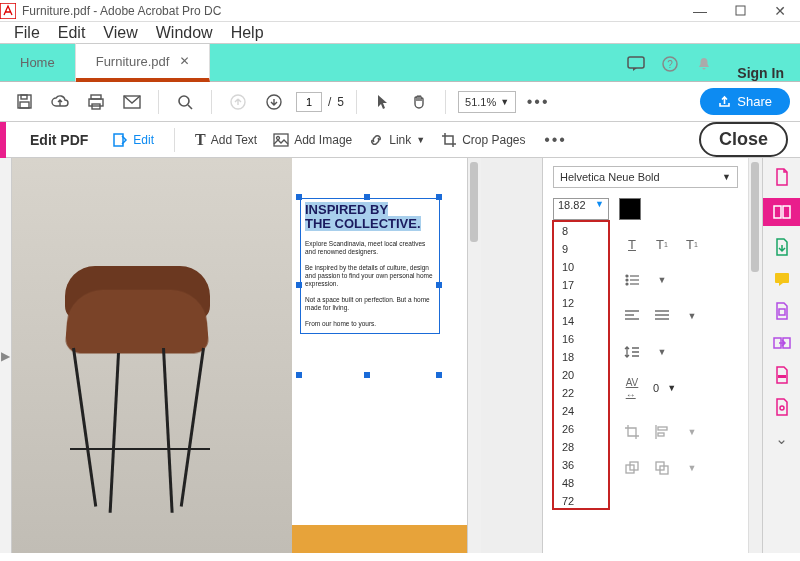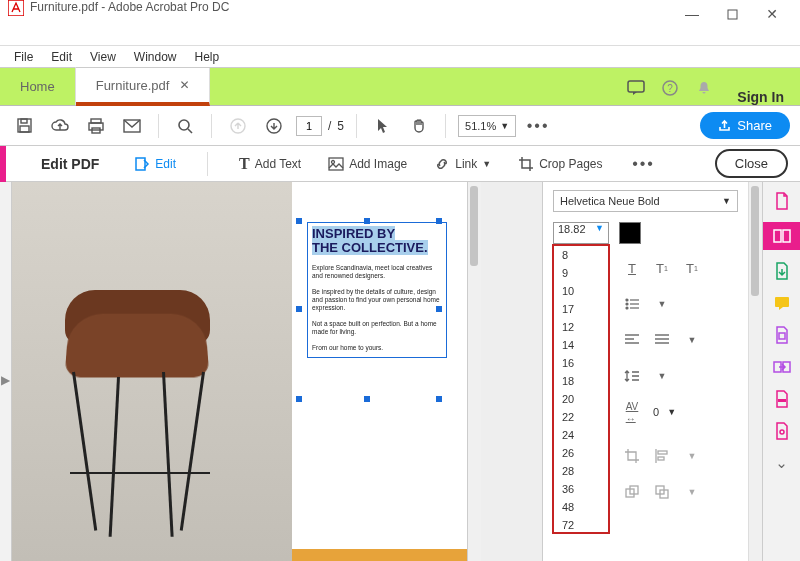--- a/index.html
+++ b/index.html
@@ -1,57 +1,57 @@
 <!DOCTYPE html>
 <html><head>
 <meta charset="utf-8">
 <style>
 *{box-sizing:border-box;margin:0;padding:0;font-family:"Segoe UI",Arial,sans-serif}
 body{width:800px;height:561px;background:#fff;overflow:hidden;font-size:12px;color:#333;position:relative}
-.titlebar{height:46px;display:flex;padding:0 8px;border-bottom:1px solid #ddd}
+.titlebar{height:22px;display:flex;align-items:center;padding:0 0;border-bottom:1px solid #ddd}
 .titlebar .appicon{width:16px;height:16px;margin-right:6px}
 .titlebar .title{flex:1;font-size:12px;color:#555}
 .winbtn{width:40px;height:28px;display:flex;align-items:center;justify-content:center;color:#555;font-size:14px}
 .menubar{height:22px;display:flex;align-items:center;padding:0 6px;gap:2px;border-bottom:1px solid #ccc}
-.menubar span{padding:2px 8px;font-size:12px}
-.tabbar{height:38px;display:flex;align-items:flex-end;background:#bef264;border-bottom:1px solid #bbb}
+.menubar span{padding:2px 8px;font-size:16px}
+.tabbar{height:38px;display:flex;align-items:flex-end;background:#5eead4;border-bottom:1px solid #bbb}
 .tab{padding:8px 20px;font-size:13px;color:#666;border-right:1px solid #ddd;height:38px;display:flex;align-items:center;gap:10px}
 .tab.active{background:#fff;border-bottom:4px solid #c2410c;margin-bottom:-1px}
 .tabbar .spacer{flex:1}
 .tabbar .rbtn{width:34px;height:34px;display:flex;align-items:center;justify-content:center;color:#666;font-size:15px}
 .signin{padding:0 16px;font-size:14px;font-weight:600}
 .toolbar{height:40px;display:flex;align-items:center;padding:0 10px;gap:8px;border-bottom:1px solid #ccc}
 .tbtn{width:28px;height:28px;display:flex;align-items:center;justify-content:center;color:#555}
 .sep{width:1px;height:24px;background:#ddd;margin:0 4px}
 .pgnum{display:flex;align-items:center;gap:6px;font-size:12px}
 .pgin{width:26px;height:20px;border:1px solid #bbb;text-align:center;font-size:11px}
 .zoom{border:1px solid #bbb;height:22px;padding:0 6px;font-size:11px;display:flex;align-items:center;gap:4px}
 .sharebtn{margin-left:auto;background:#0d8bf2;color:#fff;border-radius:18px;padding:6px 18px;font-size:13px;display:flex;align-items:center;gap:6px}
-.editbar{height:36px;display:flex;align-items:center;gap:27px;border-bottom:1px solid #ccc}
+.editbar{height:36px;display:flex;align-items:center;gap:16px;border-bottom:1px solid #ccc}
 .editbar .pink{background:#e91e8c;width:6px;height:36px}
 .editbar .lbl{font-size:14px;font-weight:600;padding:0 8px}
 .editbtn{display:flex;align-items:center;gap:5px;color:#0d8bf2;font-size:12px}
 .tool{display:flex;align-items:center;gap:5px;font-size:12px;color:#444}
-.closebtn{margin-left:auto;border:2px solid #333;border-radius:18px;padding:5px 18px;font-size:13px;font-weight:400;margin-right:12px}
+.closebtn{margin-left:auto;border:2px solid #333;border-radius:18px;padding:5px 18px;font-size:18px;font-weight:700;margin-right:12px}
 .workspace{display:flex;height:395px}
 .leftedge{width:12px;background:#f2f2f2;border-right:1px solid #ccc;display:flex;align-items:center;justify-content:center;color:#888}
 .docarea{flex:1;background:#eee;display:flex;overflow:hidden}
 .page{background:#fff;display:flex}
 .photo{width:280px;height:395px;background:linear-gradient(#d8d4cc,#c1bdb5);position:relative}
 .chair{position:absolute;left:30px;top:90px;width:200px;height:270px}
 .seat{position:absolute;left:25px;top:40px;width:140px;height:65px;background:#7a4328;border-radius:35px 35px 15px 15px;transform:perspective(200px) rotateX(12deg)}
 .back{position:absolute;left:23px;top:18px;width:145px;height:55px;background:#6b3820;border-radius:30px 30px 15px 15px}
 .leg{position:absolute;width:3px;background:#222;transform-origin:top}
 .leg.l1{left:30px;top:100px;height:160px;transform:rotate(-8deg)}
 .leg.l2{left:75px;top:105px;height:160px;transform:rotate(3deg)}
 .leg.l3{left:120px;top:100px;height:165px;transform:rotate(-3deg)}
 .leg.l4{left:160px;top:100px;height:160px;transform:rotate(8deg)}
 .ring{position:absolute;left:28px;top:200px;width:140px;height:2px;background:#222}
 .textcol{width:175px;padding:40px 8px 8px 8px;position:relative;background:#fff}
-.selbox{position:absolute;left:15px;top:40px;width:140px;border:1px solid #1a6bd8;padding:4px}
+.selbox{position:absolute;left:8px;top:40px;width:140px;border:1px solid #1a6bd8;padding:4px}
 .handle{position:absolute;width:6px;height:6px;background:#1a6bd8}
 .h-tl{left:4px;top:36px}.h-tm{left:72px;top:36px}.h-tr{left:144px;top:36px}
 .h-ml{left:4px;top:124px}.h-mr{left:144px;top:124px}
 .h-bl{left:4px;top:214px}.h-bm{left:72px;top:214px}.h-br{left:144px;top:214px}
 .headline{font-size:13px;font-weight:900;line-height:1.1;color:#1b1b5e}
 .headline .l1{background:#a8cfec;display:inline}
 .bodytxt{font-size:6.5px;line-height:1.25;color:#222;margin-top:8px}
 .yb{position:absolute;left:0;bottom:0;height:28px;width:175px;background:#e7a33a}
 .doc-sb{width:14px;background:#f0f0f0;border-left:1px solid #ccc;position:relative}
 .sb-thumb{position:absolute;left:2px;top:4px;width:8px;height:80px;background:#c4c4c4;border-radius:3px}

